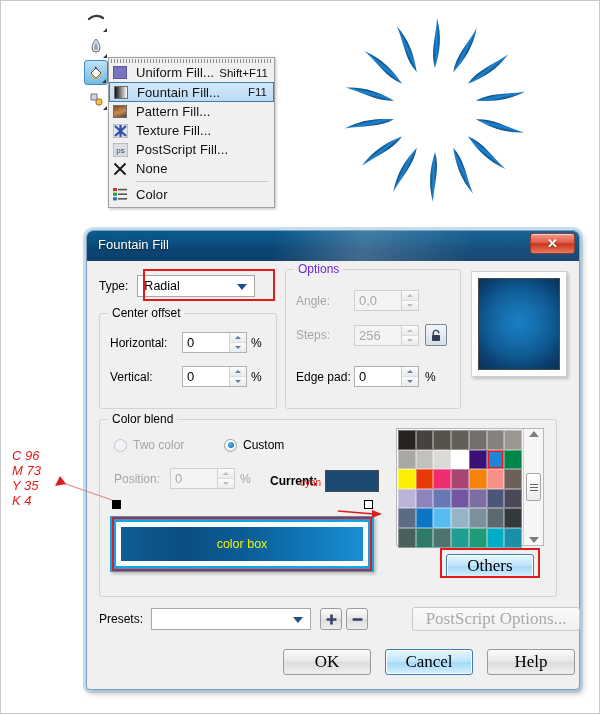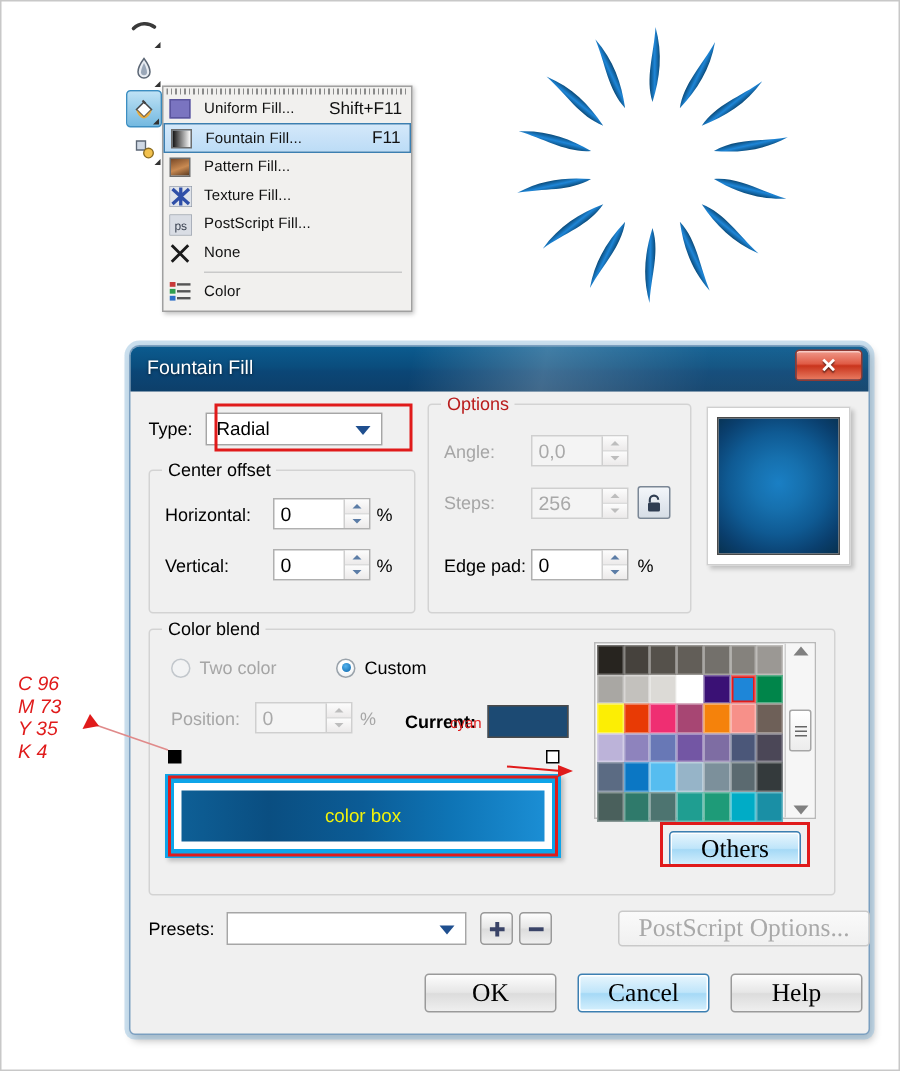--- a/index.html
+++ b/index.html
@@ -43,21 +43,21 @@
   .menu-row {
     display:flex; align-items:center; height:19px; padding:0 4px 0 3px;
     position:relative;
   }
   .menu-row.hl {
     background:linear-gradient(#d4e8fa,#bcdcf6);
     border:1px solid #3c7fb1; height:20px;
   }
   .mi-icon { width:16px; height:15px; margin-right:8px; flex:0 0 16px;
     display:flex; align-items:center; justify-content:center; }
-  .mi-label { flex:1; font-size:10px; color:#111; letter-spacing:.1px; }
+  .mi-label { flex:1; font-size:13px; color:#111; letter-spacing:.1px; }
   .mi-key   { font-size:11.5px; color:#111; padding-right:2px; }
   .menu-sep { height:1px; background:#c9c9c9; margin:3px 6px 3px 27px; }
 
   .sw-uniform { width:14px;height:13px;background:#7a74c0;border:1px solid #5a549e; }
   .sw-fountain{ width:14px;height:13px;background:linear-gradient(90deg,#111,#fff);border:1px solid #6d6d6d; }
   .sw-pattern { width:14px;height:13px;background:linear-gradient(160deg,#7a4a28,#c98a52 55%,#5a3a20);border:1px solid #6d6d6d; }
 
   
   #artwork { position:absolute; left:315px; top:5px; width:240px; height:210px; }
 
@@ -92,21 +92,21 @@
     box-shadow:inset 0 1px 0 rgba(255,255,255,.5);
   }
   .dlg-body { position:absolute; top:30px; left:0; right:0; bottom:0; padding:10px 12px; }
 
   
   .grp { position:absolute; border:1px solid #d3d3d3; border-radius:3px; }
   .grp > .grp-title {
     position:absolute; top:-8px; left:8px; background:#f0f0f0;
     padding:0 4px; font-size:12px; color:#000;
   }
-  .grp.dim > .grp-title { color:#b91c1c; }
+  .grp.dim > .grp-title { color:#6d28d9; }
 
   label, .lbl { font-size:12px; color:#000; }
   .lbl.dim { color:#a6a6a6; }
 
   
   .spin { display:inline-flex; height:21px; border:1px solid #b0b0b0; background:#fff; }
   .spin.dim { border-color:#cfcfcf; background:#f4f4f4; }
   .spin .val {
     width:46px; padding:0 4px; font-size:13px; line-height:19px; color:#000;
     background:transparent; border:none; outline:none;

